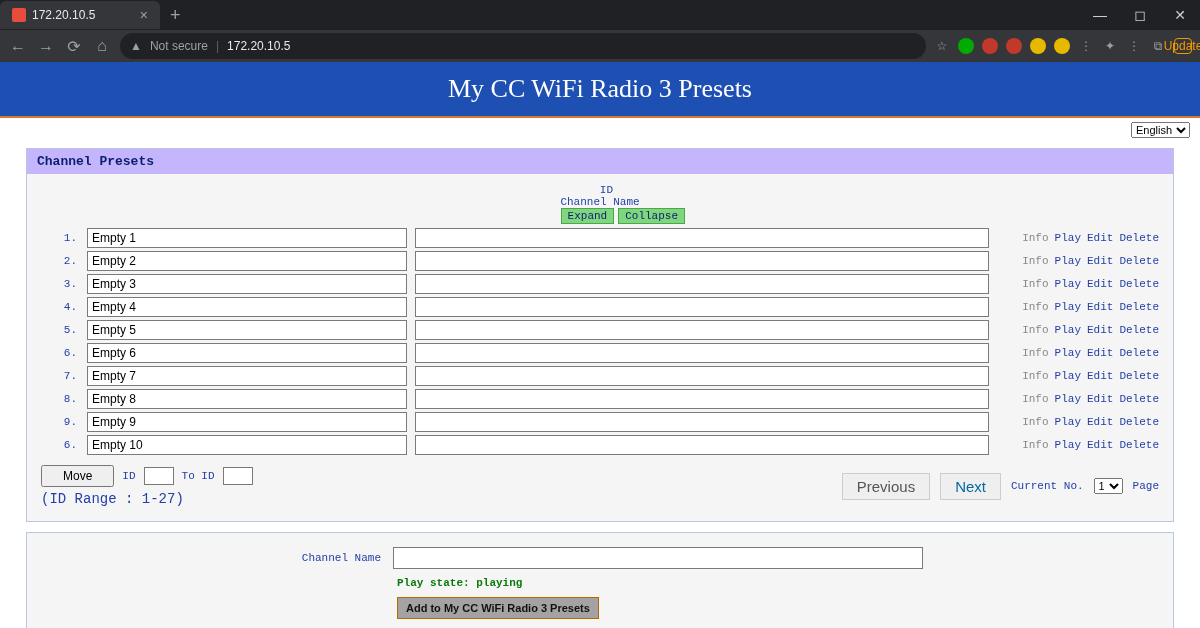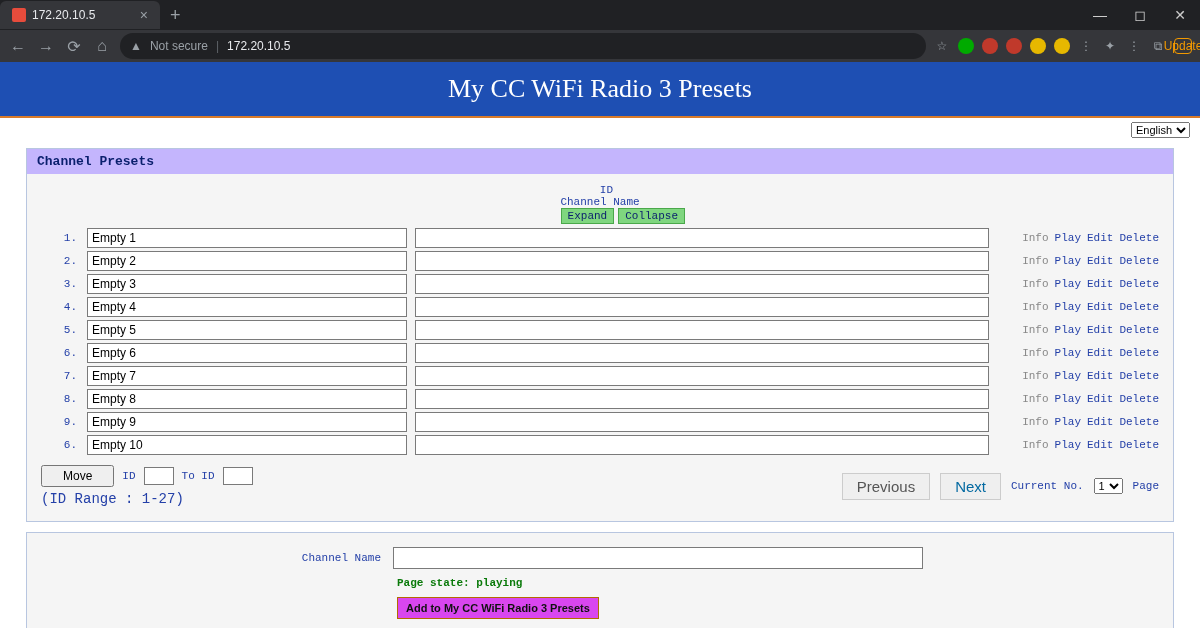--- a/index.html
+++ b/index.html
@@ -71,21 +71,21 @@
 
   
   .playing-header { display: flex; align-items: center; justify-content: space-between; padding-right: 8px; }
   .playing-icons { display: flex; gap: 14px; }
   .playing-icons svg { width: 20px; height: 20px; }
   .playing-body { padding: 14px 24px; }
   .form-row { display: flex; align-items: center; gap: 12px; margin-bottom: 8px; }
   .form-label { width: 330px; text-align: right; color: #2440a8; }
   .playing-input { width: 530px; height: 22px; border: 1px solid #7a7a7a; padding: 2px 4px; font-size: 12px; }
   .play-state { color: #0a7a0a; font-weight: bold; margin-left: 346px; margin-bottom: 8px; display: block; }
-  .add-btn { background: #d946ef; border: 1px solid #b36b00; color: #111; font-weight: bold; font-size: 11px; padding: 4px 8px; margin-left: 346px; cursor: pointer; }
+  .add-btn { background: #a3a3a3; border: 1px solid #b36b00; color: #111; font-weight: bold; font-size: 11px; padding: 4px 8px; margin-left: 346px; cursor: pointer; }
 
 </style>
 </head>
 <body>
 
 <div class="browser-chrome">
   <div class="tab-bar">
     <div class="tab">
       <span class="favicon"></span>
       <span>172.20.10.5</span>
@@ -287,18 +287,18 @@
 
     </div>
   </div>
 
   <div class="panel">
     <div class="playing-body">
       <div class="form-row">
         <span class="form-label mono">Channel Name</span>
         <input type="text" class="playing-input" value="" style="">
       </div>
-      <span class="play-state mono">Page state: playing</span>
+      <span class="play-state mono">Play state: playing</span>
       <button class="add-btn">Add to My CC WiFi Radio 3 Presets</button>
     </div>
   </div>
 
 </div>
 
 </body></html>

